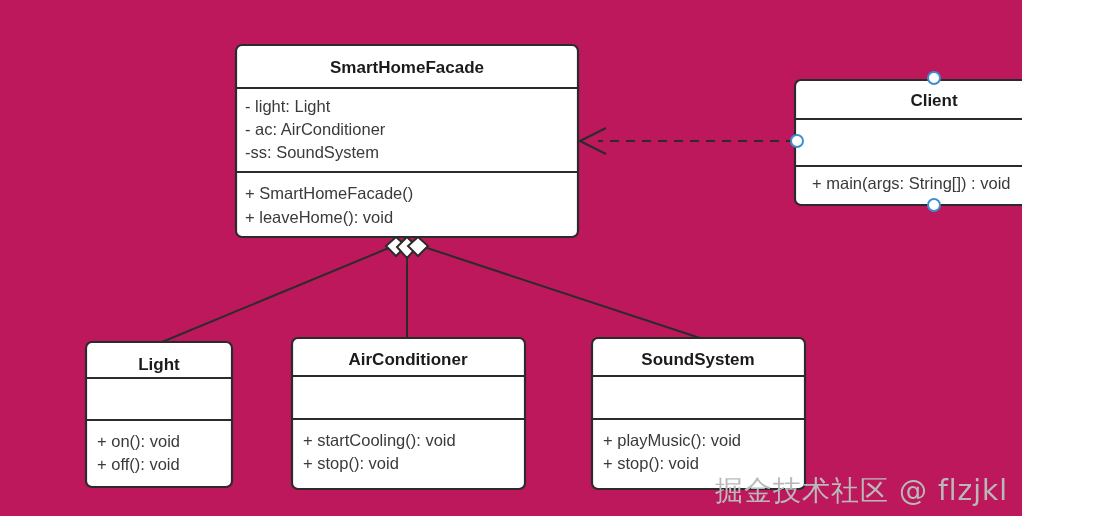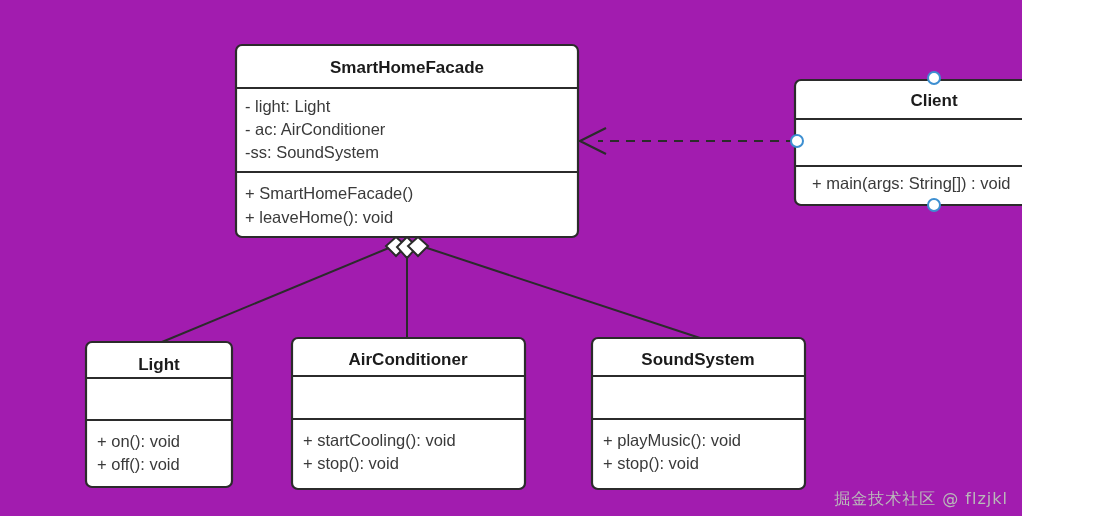--- a/index.html
+++ b/index.html
@@ -4,21 +4,21 @@
 <style>
   html, body {
     margin: 0;
     padding: 0;
     background: #ffffff;
   }
   #canvas {
     position: relative;
     width: 1022px;
     height: 516px;
-    background: #a21caf;
+    background: #be185d;
     overflow: hidden;
     font-family: "Liberation Sans", sans-serif;
   }
   #diagram-svg {
     position: absolute;
     left: 0;
     top: 0;
     width: 1113px;
     height: 516px;
   }
@@ -67,21 +67,21 @@
   .handle {
     fill: #ffffff;
     stroke: #3d8fd1;
     stroke-width: 2;
   }
   .watermark {
     position: absolute;
     right: 14px;
     bottom: 6px;
     font-family: "DejaVu Sans", sans-serif;
-    font-size: 16px;
+    font-size: 28px;
     color: #b9b9b9;
     letter-spacing: 1px;
     white-space: nowrap;
     user-select: none;
   }
 </style>
 </head>
 <body>
 
 <div id="canvas">

